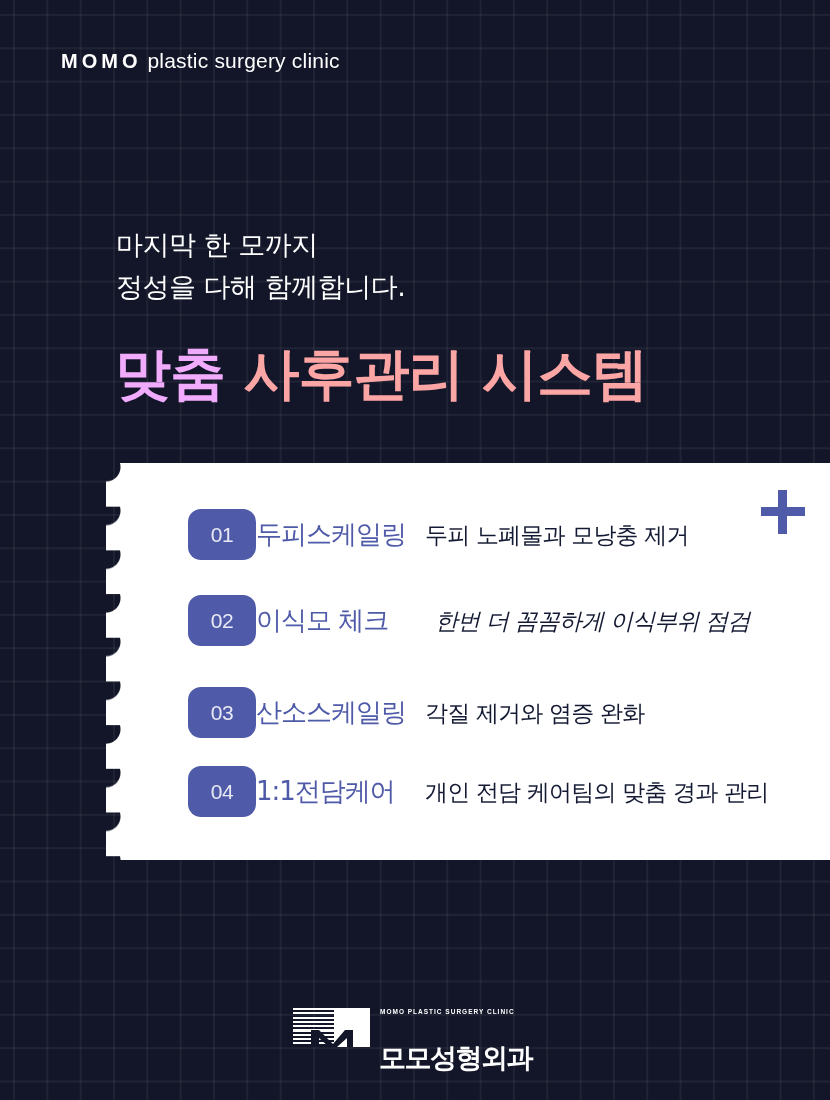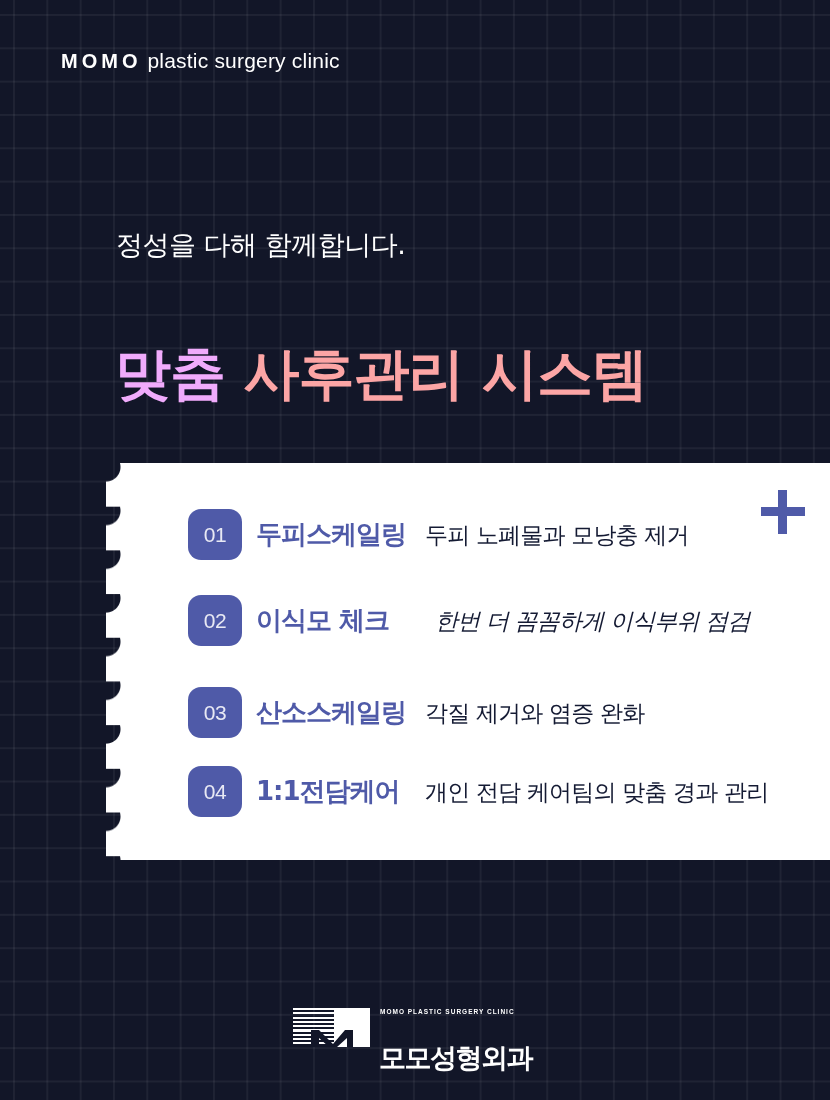--- a/index.html
+++ b/index.html
@@ -45,27 +45,27 @@
     mask:
       radial-gradient(circle 14.5px at 0 4px, transparent 14px, #000 15px) 0 0 / 100% 43.7px repeat-y;
   }
   .plus { position: absolute; left: 655px; top: 27px; width: 44px; height: 44px; }
   .plus .h { position: absolute; left: 0; top: 17px; width: 44px; height: 9px; background: #4F5AA8; }
   .plus .v { position: absolute; left: 17px; top: 0; width: 9px; height: 44px; background: #4F5AA8; }
 
   .rows { position: absolute; left: 82px; top: 46px; }
   .row { position: absolute; left: 0; height: 51px; display: flex; align-items: center; white-space: nowrap; }
   .badge {
-    width: 54px; height: 51px; border-radius: 13px; background: #4F5AA8;
+    width: 68px; height: 51px; border-radius: 13px; background: #4F5AA8;
     color: #e8e9f4; font-family: "Liberation Sans", sans-serif; font-size: 21px;
     display: flex; align-items: center; justify-content: center; letter-spacing: -0.5px;
   }
   .title {
     position: absolute; left: 68px; top: 0; height: 51px; line-height: 51px;
-    color: #4F5AA8; font-weight: 700; font-size: 26px; letter-spacing: -1px;
+    color: #4F5AA8; font-weight: 400; font-size: 26px; letter-spacing: -1px;
   }
   .desc {
     position: absolute; top: 0; height: 51px; line-height: 53px;
     color: #141a33; font-size: 23px; letter-spacing: -0.8px;
   }
 
   .footer-logo { position: absolute; left: 293px; top: 1008px; height: 40px; }
   .mark { position: absolute; left: 0; top: 0; width: 77px; height: 39px; }
   .mark .stripes {
     position: absolute; left: 0; top: 0; width: 42px; height: 39px;
@@ -83,20 +83,21 @@
   }
 </style>
 </head>
 <body>
 
 <div class="brand">
   <span class="momo">MOMO</span><span class="rest">plastic surgery clinic</span>
 </div>
 
 <div class="intro">
+  <div>마지막 한 모까지</div>
   <div>정성을 다해 함께합니다.</div>
 </div>
 
 <div class="headline">
   <span class="white">맞춤</span>
   <span class="accent">사후관리 시스템</span>
 </div>
 
 <div class="card">
   <div class="plus">

